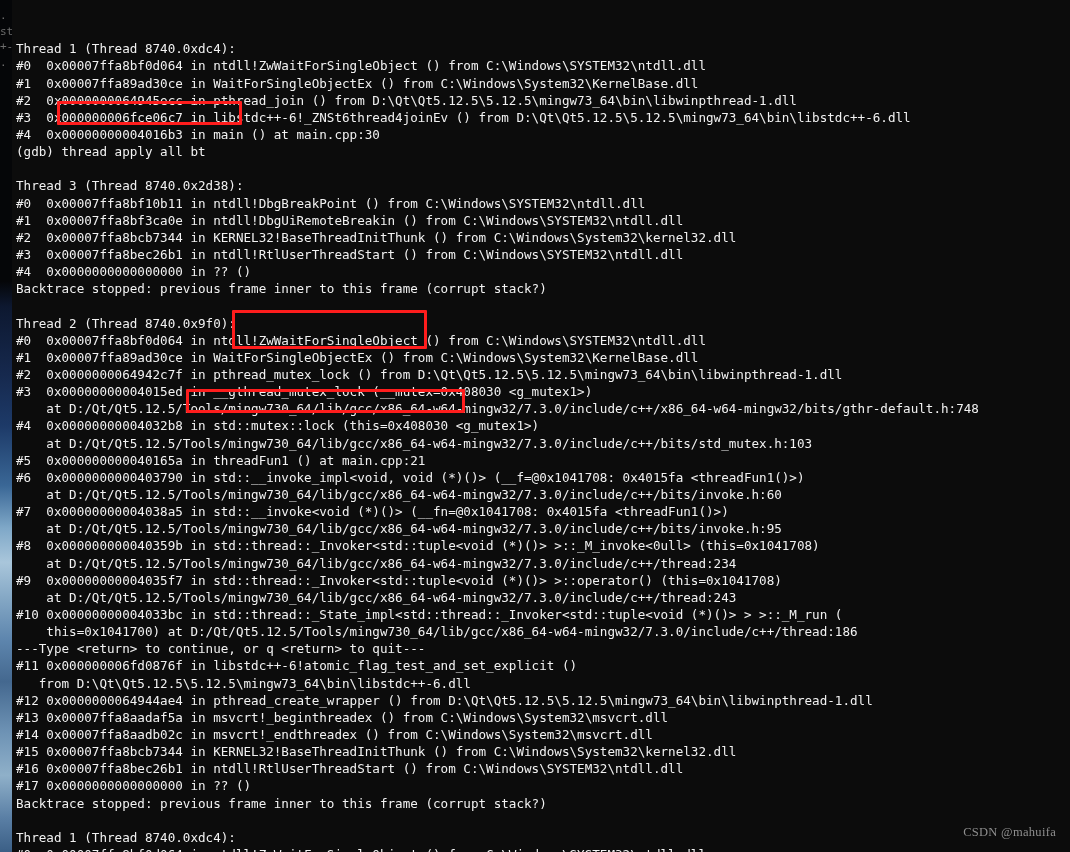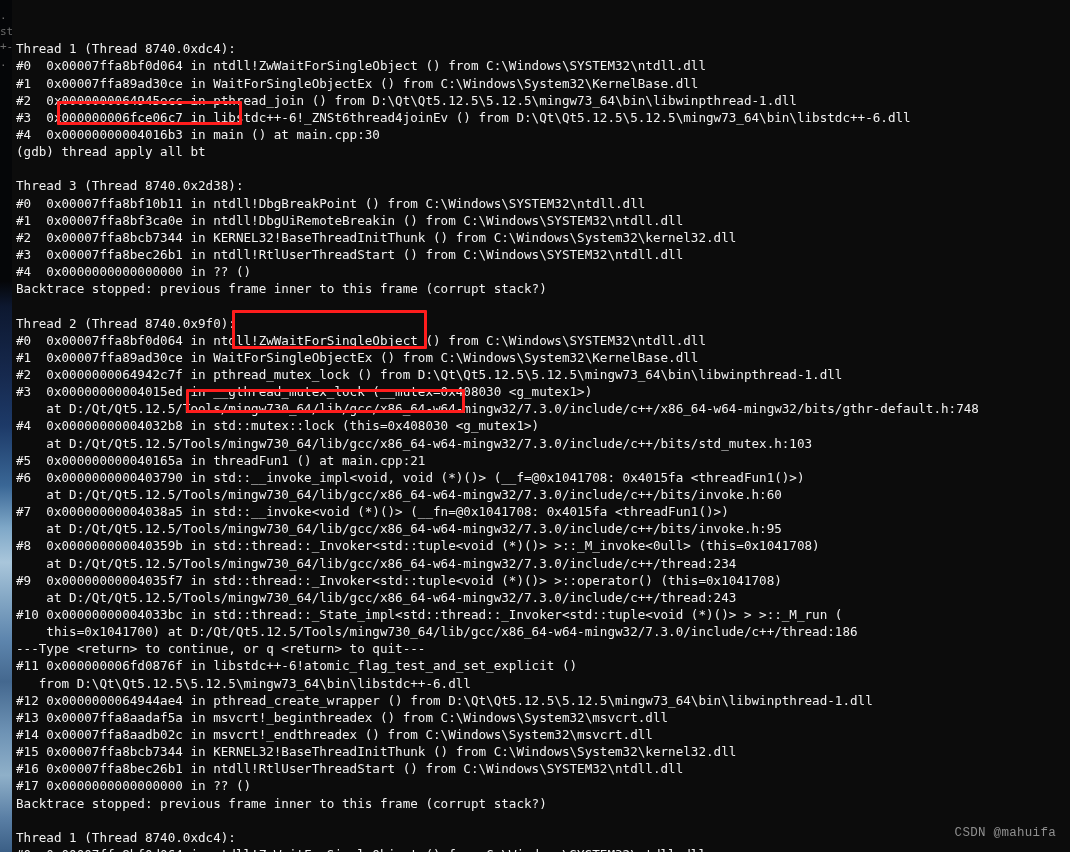--- a/index.html
+++ b/index.html
@@ -97,21 +97,21 @@
     box-sizing: border-box;
   }
 
   
   #watermark {
     position: absolute;
     right: 14px;
     bottom: 12px;
     color: #8f8f8f;
     font-size: 12.5px;
-    font-family: Liberation Mono, monospace;
+    font-family: Liberation Serif, serif;
     letter-spacing: .3px;
   }
 </style>
 </head>
 <body>
 
 <div id="screen">
 
   <div id="desktop-wallpaper"></div>
 

